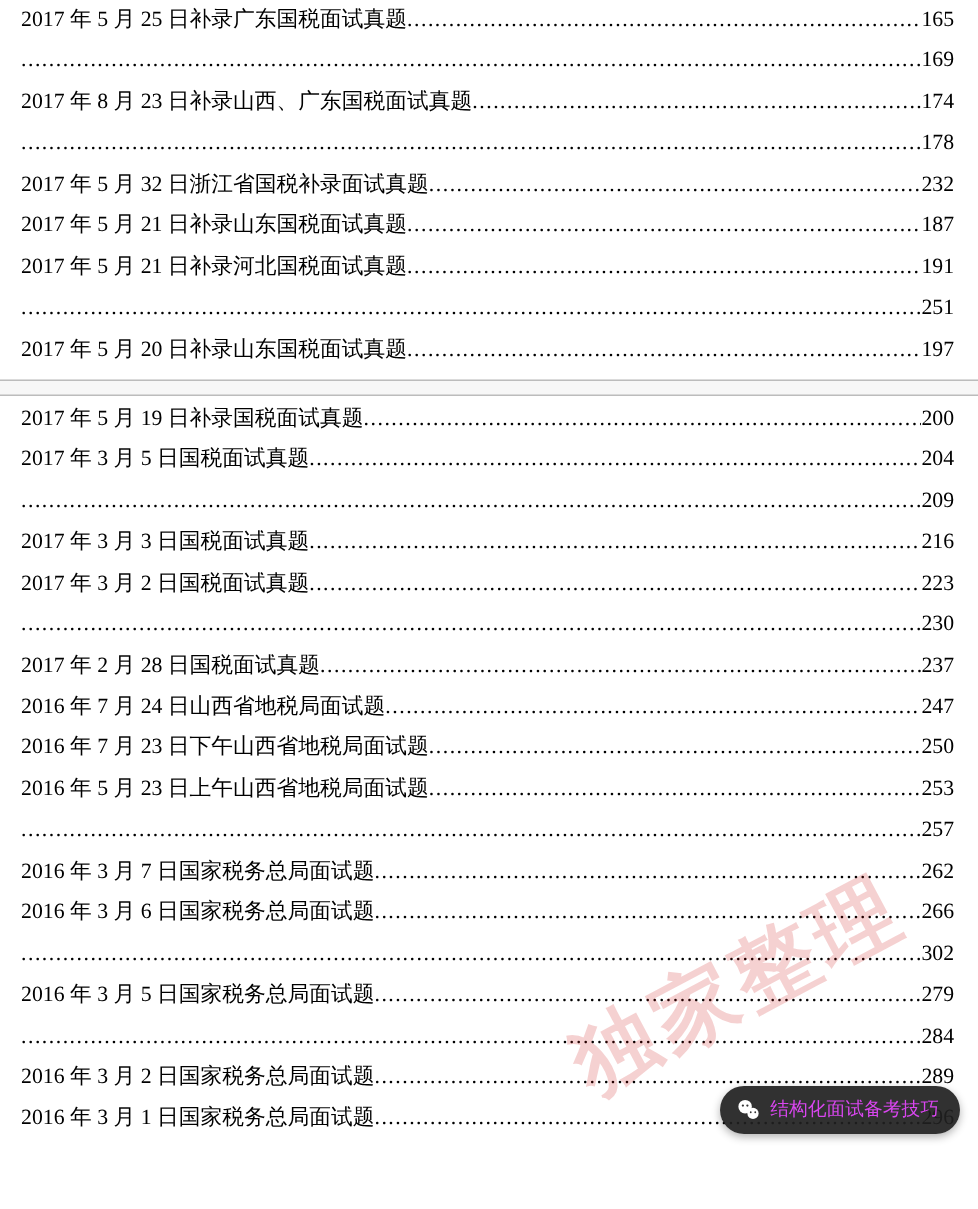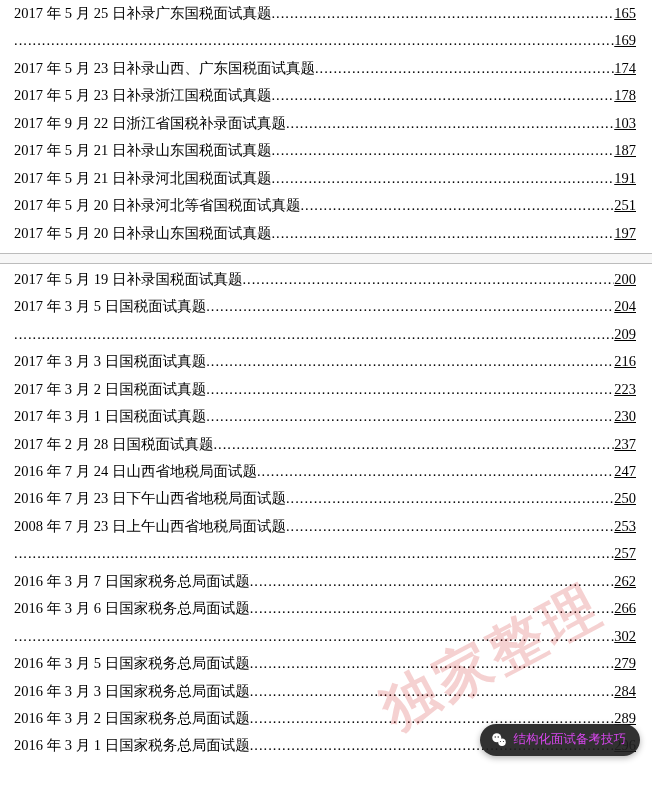--- a/index.html
+++ b/index.html
@@ -27,21 +27,20 @@
   }
   .toc-dots {
     flex: 1 1 auto;
     overflow: hidden;
     letter-spacing: 1px;
     color: #000;
   }
   .toc-page {
     flex: 0 0 auto;
     text-align: right;
-    text-decoration: underline;
   }
   .page-break {
     height: 9px;
     margin: 2px -16px 8px -14px;
     border-top: 1px solid #bcbcbc;
     border-bottom: 1px solid #bcbcbc;
     background: #f7f7f7;
   }
   .watermark {
     position: absolute;
@@ -87,46 +86,44 @@
       <div class="toc-row">
         <span class="toc-title">2017 年 5 月 25 日补录广东国税面试真题</span>
         <span class="toc-dots">....................................................................................................................................................................................</span>
         <span class="toc-page">165</span>
       </div>
       <div class="toc-row">
         <span class="toc-dots">....................................................................................................................................................................................</span>
         <span class="toc-page">169</span>
       </div>
       <div class="toc-row">
-        <span class="toc-title">2017 年 5 月 23 日补录山西、广东国税面试真题</span>
+        <span class="toc-title">2017 年 8 月 23 日补录山西、广东国税面试真题</span>
         <span class="toc-dots">....................................................................................................................................................................................</span>
         <span class="toc-page">174</span>
       </div>
       <div class="toc-row">
-        <span class="toc-title">2017 年 5 月 23 日补录浙江国税面试真题</span>
         <span class="toc-dots">....................................................................................................................................................................................</span>
         <span class="toc-page">178</span>
       </div>
       <div class="toc-row">
-        <span class="toc-title">2017 年 9 月 22 日浙江省国税补录面试真题</span>
-        <span class="toc-dots">....................................................................................................................................................................................</span>
-        <span class="toc-page">103</span>
+        <span class="toc-title">2017 年 5 月 32 日浙江省国税补录面试真题</span>
+        <span class="toc-dots">....................................................................................................................................................................................</span>
+        <span class="toc-page">232</span>
       </div>
       <div class="toc-row">
         <span class="toc-title">2017 年 5 月 21 日补录山东国税面试真题</span>
         <span class="toc-dots">....................................................................................................................................................................................</span>
         <span class="toc-page">187</span>
       </div>
       <div class="toc-row">
         <span class="toc-title">2017 年 5 月 21 日补录河北国税面试真题</span>
         <span class="toc-dots">....................................................................................................................................................................................</span>
         <span class="toc-page">191</span>
       </div>
       <div class="toc-row">
-        <span class="toc-title">2017 年 5 月 20 日补录河北等省国税面试真题</span>
         <span class="toc-dots">....................................................................................................................................................................................</span>
         <span class="toc-page">251</span>
       </div>
       <div class="toc-row">
         <span class="toc-title">2017 年 5 月 20 日补录山东国税面试真题</span>
         <span class="toc-dots">....................................................................................................................................................................................</span>
         <span class="toc-page">197</span>
       </div>
     </div>
 
@@ -151,41 +148,40 @@
         <span class="toc-title">2017 年 3 月 3 日国税面试真题</span>
         <span class="toc-dots">....................................................................................................................................................................................</span>
         <span class="toc-page">216</span>
       </div>
       <div class="toc-row">
         <span class="toc-title">2017 年 3 月 2 日国税面试真题</span>
         <span class="toc-dots">....................................................................................................................................................................................</span>
         <span class="toc-page">223</span>
       </div>
       <div class="toc-row">
-        <span class="toc-title">2017 年 3 月 1 日国税面试真题</span>
         <span class="toc-dots">....................................................................................................................................................................................</span>
         <span class="toc-page">230</span>
       </div>
       <div class="toc-row">
         <span class="toc-title">2017 年 2 月 28 日国税面试真题</span>
         <span class="toc-dots">....................................................................................................................................................................................</span>
         <span class="toc-page">237</span>
       </div>
       <div class="toc-row">
         <span class="toc-title">2016 年 7 月 24 日山西省地税局面试题</span>
         <span class="toc-dots">....................................................................................................................................................................................</span>
         <span class="toc-page">247</span>
       </div>
       <div class="toc-row">
         <span class="toc-title">2016 年 7 月 23 日下午山西省地税局面试题</span>
         <span class="toc-dots">....................................................................................................................................................................................</span>
         <span class="toc-page">250</span>
       </div>
       <div class="toc-row">
-        <span class="toc-title">2008 年 7 月 23 日上午山西省地税局面试题</span>
+        <span class="toc-title">2016 年 5 月 23 日上午山西省地税局面试题</span>
         <span class="toc-dots">....................................................................................................................................................................................</span>
         <span class="toc-page">253</span>
       </div>
       <div class="toc-row">
         <span class="toc-dots">....................................................................................................................................................................................</span>
         <span class="toc-page">257</span>
       </div>
       <div class="toc-row">
         <span class="toc-title">2016 年 3 月 7 日国家税务总局面试题</span>
         <span class="toc-dots">....................................................................................................................................................................................</span>
@@ -199,21 +195,20 @@
       <div class="toc-row">
         <span class="toc-dots">....................................................................................................................................................................................</span>
         <span class="toc-page">302</span>
       </div>
       <div class="toc-row">
         <span class="toc-title">2016 年 3 月 5 日国家税务总局面试题</span>
         <span class="toc-dots">....................................................................................................................................................................................</span>
         <span class="toc-page">279</span>
       </div>
       <div class="toc-row">
-        <span class="toc-title">2016 年 3 月 3 日国家税务总局面试题</span>
         <span class="toc-dots">....................................................................................................................................................................................</span>
         <span class="toc-page">284</span>
       </div>
       <div class="toc-row">
         <span class="toc-title">2016 年 3 月 2 日国家税务总局面试题</span>
         <span class="toc-dots">....................................................................................................................................................................................</span>
         <span class="toc-page">289</span>
       </div>
       <div class="toc-row">
         <span class="toc-title">2016 年 3 月 1 日国家税务总局面试题</span>

